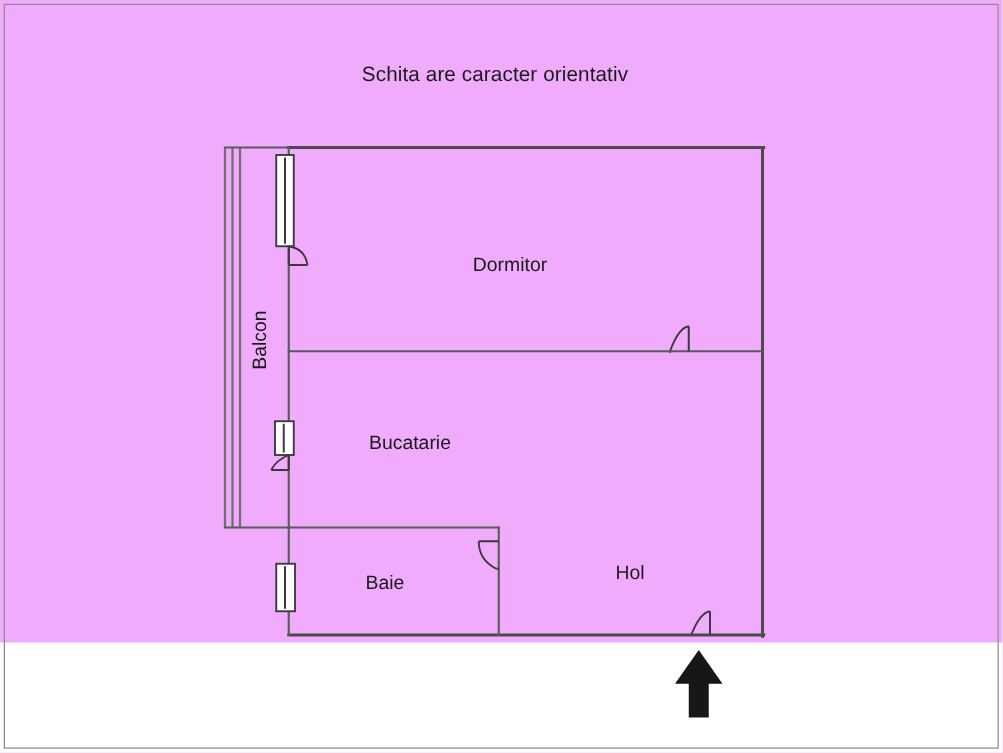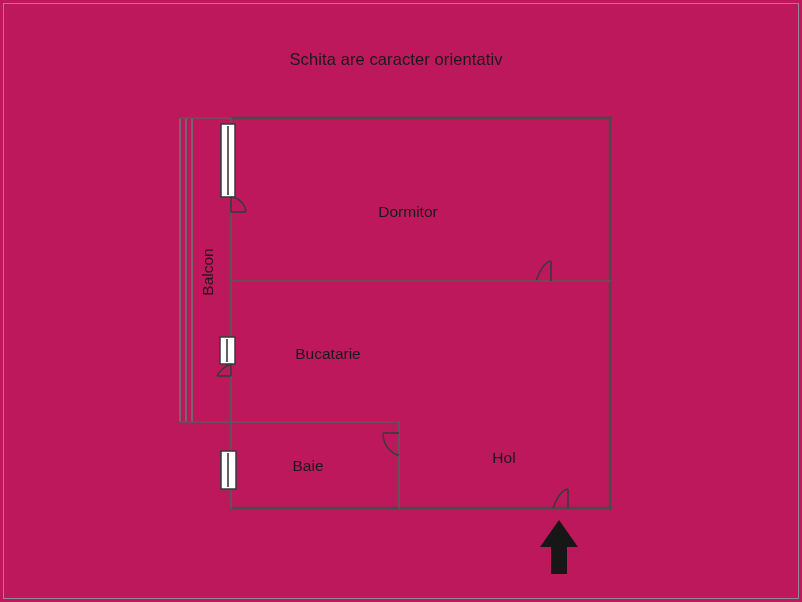--- a/index.html
+++ b/index.html
@@ -10,22 +10,22 @@
   }
   body {
     width: 802px;
     height: 602px;
     font-family: "Liberation Sans", sans-serif;
     overflow: hidden;
   }
   #page {
     position: relative;
     width: 802px;
-    height: 602px;
-    background: #be185d;
+    height: 514px;
+    background: #f0abfc;
     box-sizing: border-box;
   }
   
   #page-frame {
     position: absolute;
     left: 3px;
     top: 3px;
     width: 796px;
     height: 596px;
     border: 1px solid #8c8c8c;

